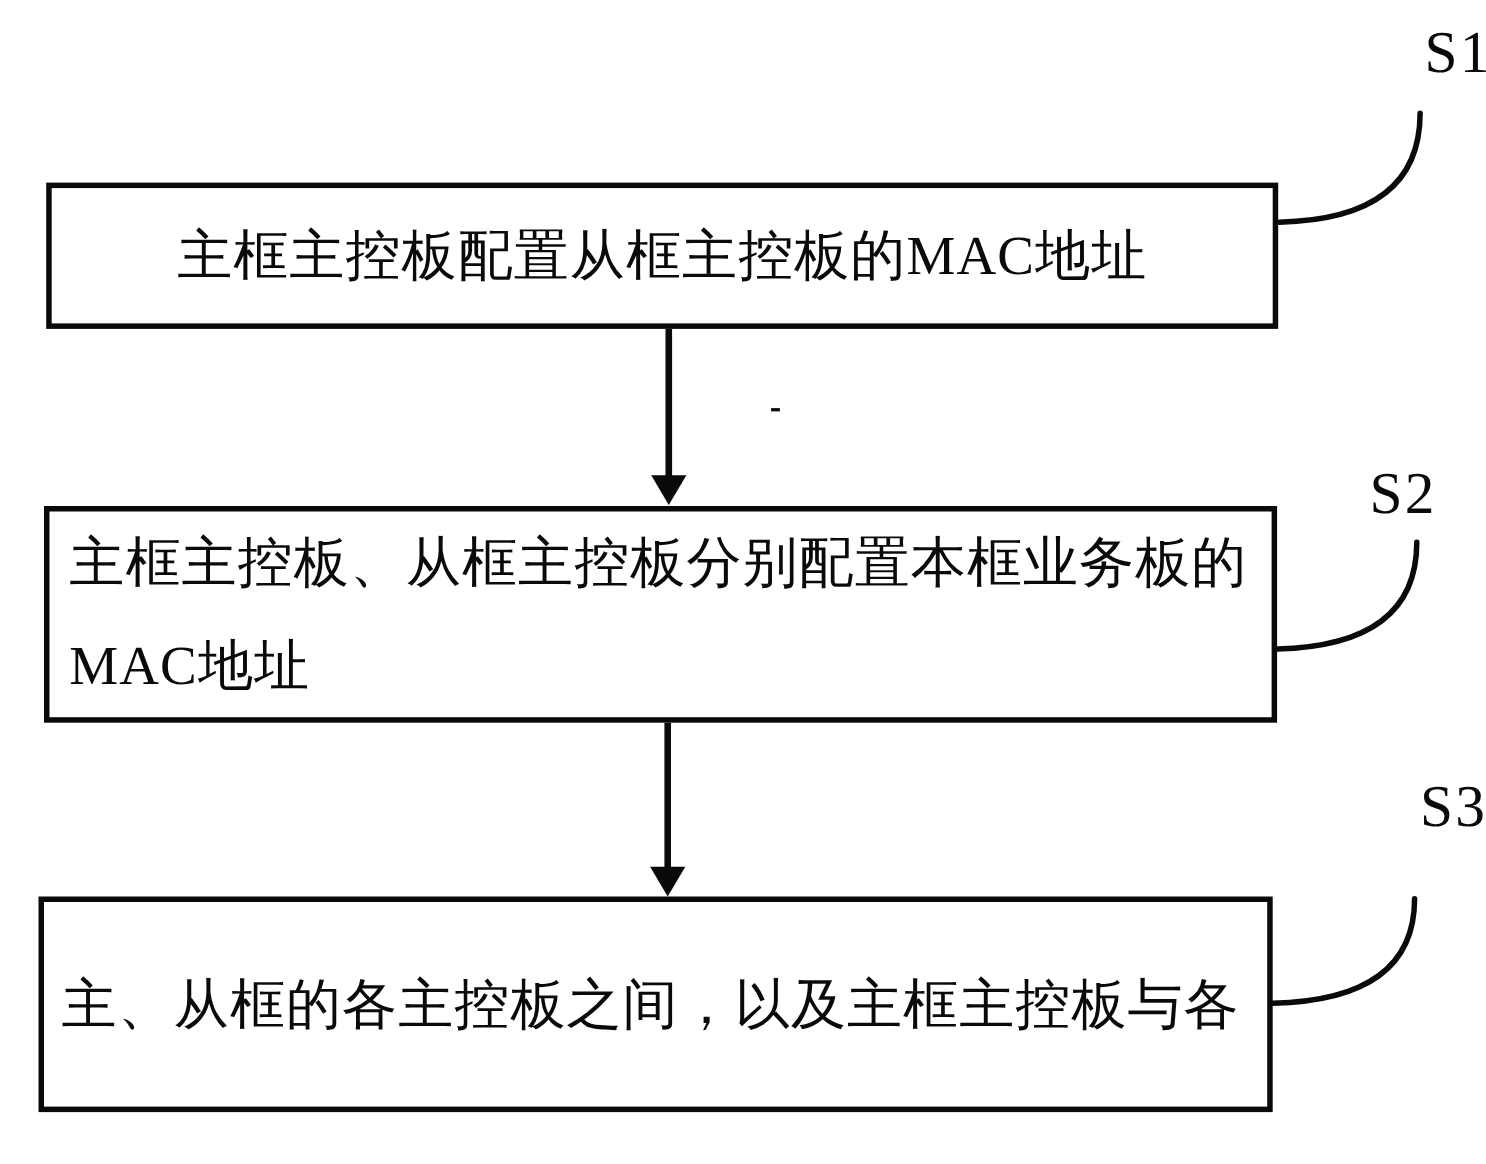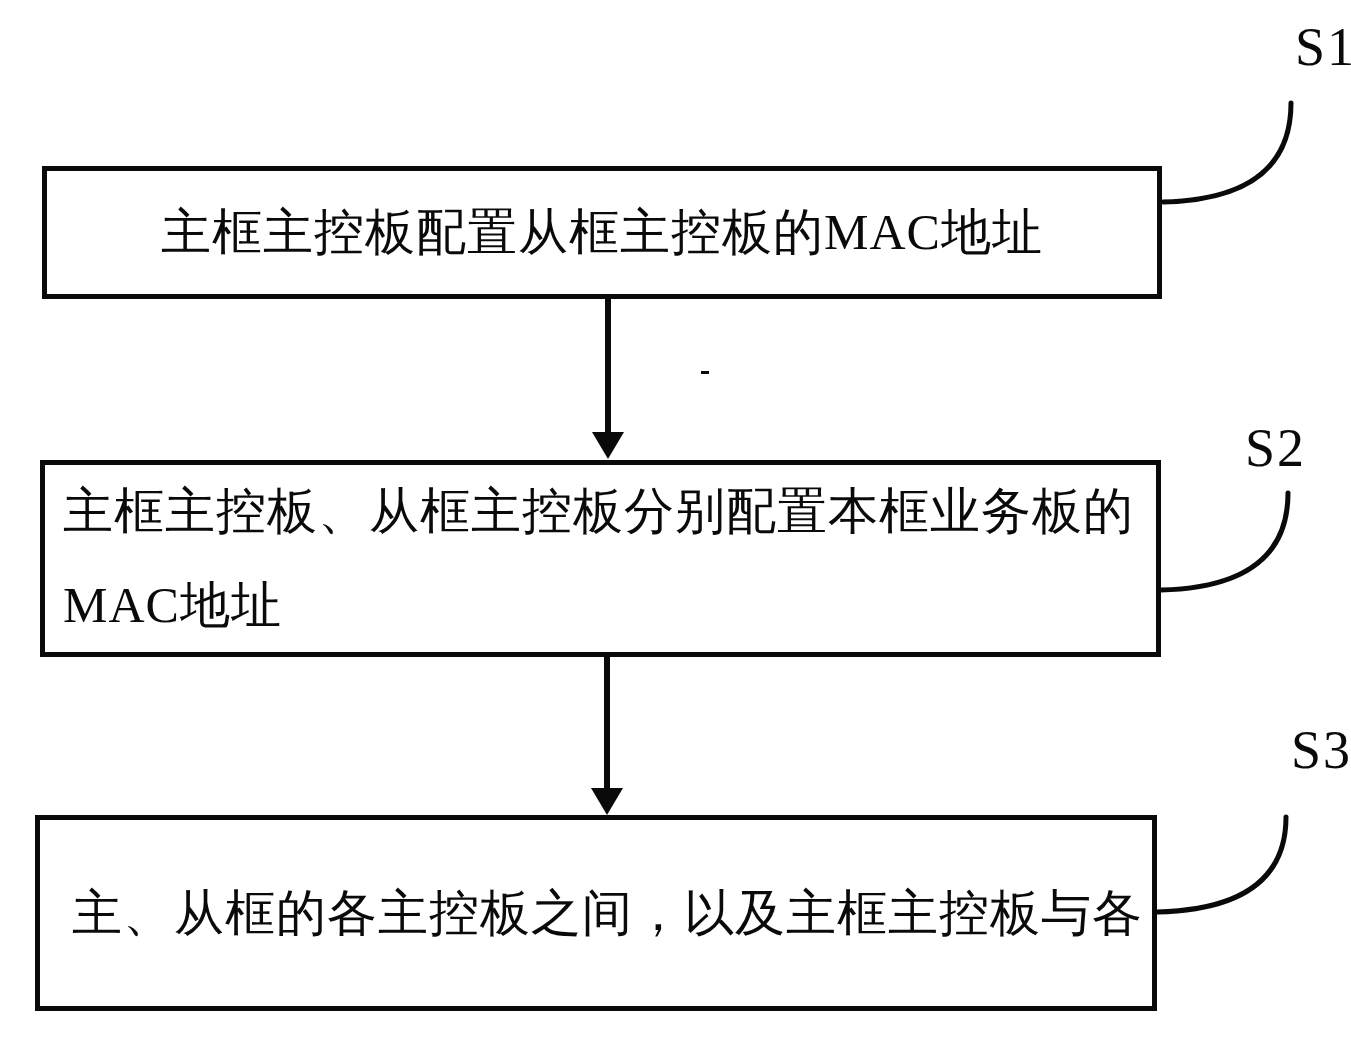--- a/index.html
+++ b/index.html
@@ -41,34 +41,34 @@
   #box-s2 {
     left: 40px; top: 460px;
     width: 1121px; height: 197px;
     padding-left: 18px;
     align-items: flex-start;
     text-align: left;
   }
   #box-s3 {
     left: 35px; top: 815px;
     width: 1122px; height: 196px;
-    padding-left: 32px;
+    padding-left: 16px;
     align-items: flex-start;
     text-align: left;
   }
   .step-label {
     position: absolute;
     font-size: 54px;
     line-height: 1;
     letter-spacing: 2px;
     margin-left: 44px;
   }
   #label-s1 { left: 1251px; top: 20px; }
   #label-s2 { left: 1201px; top: 421px; }
-  #label-s3 { left: 1247px; top: 723px; }
+  #label-s3 { left: 1247px; top: 706px; }
   .overlay-svg {
     position: absolute;
     left: 0; top: 0;
     width: 1351px;
     height: 1058px;
     pointer-events: none;
   }
   .scan-speck {
     position: absolute;
     left: 701px; top: 371px;

